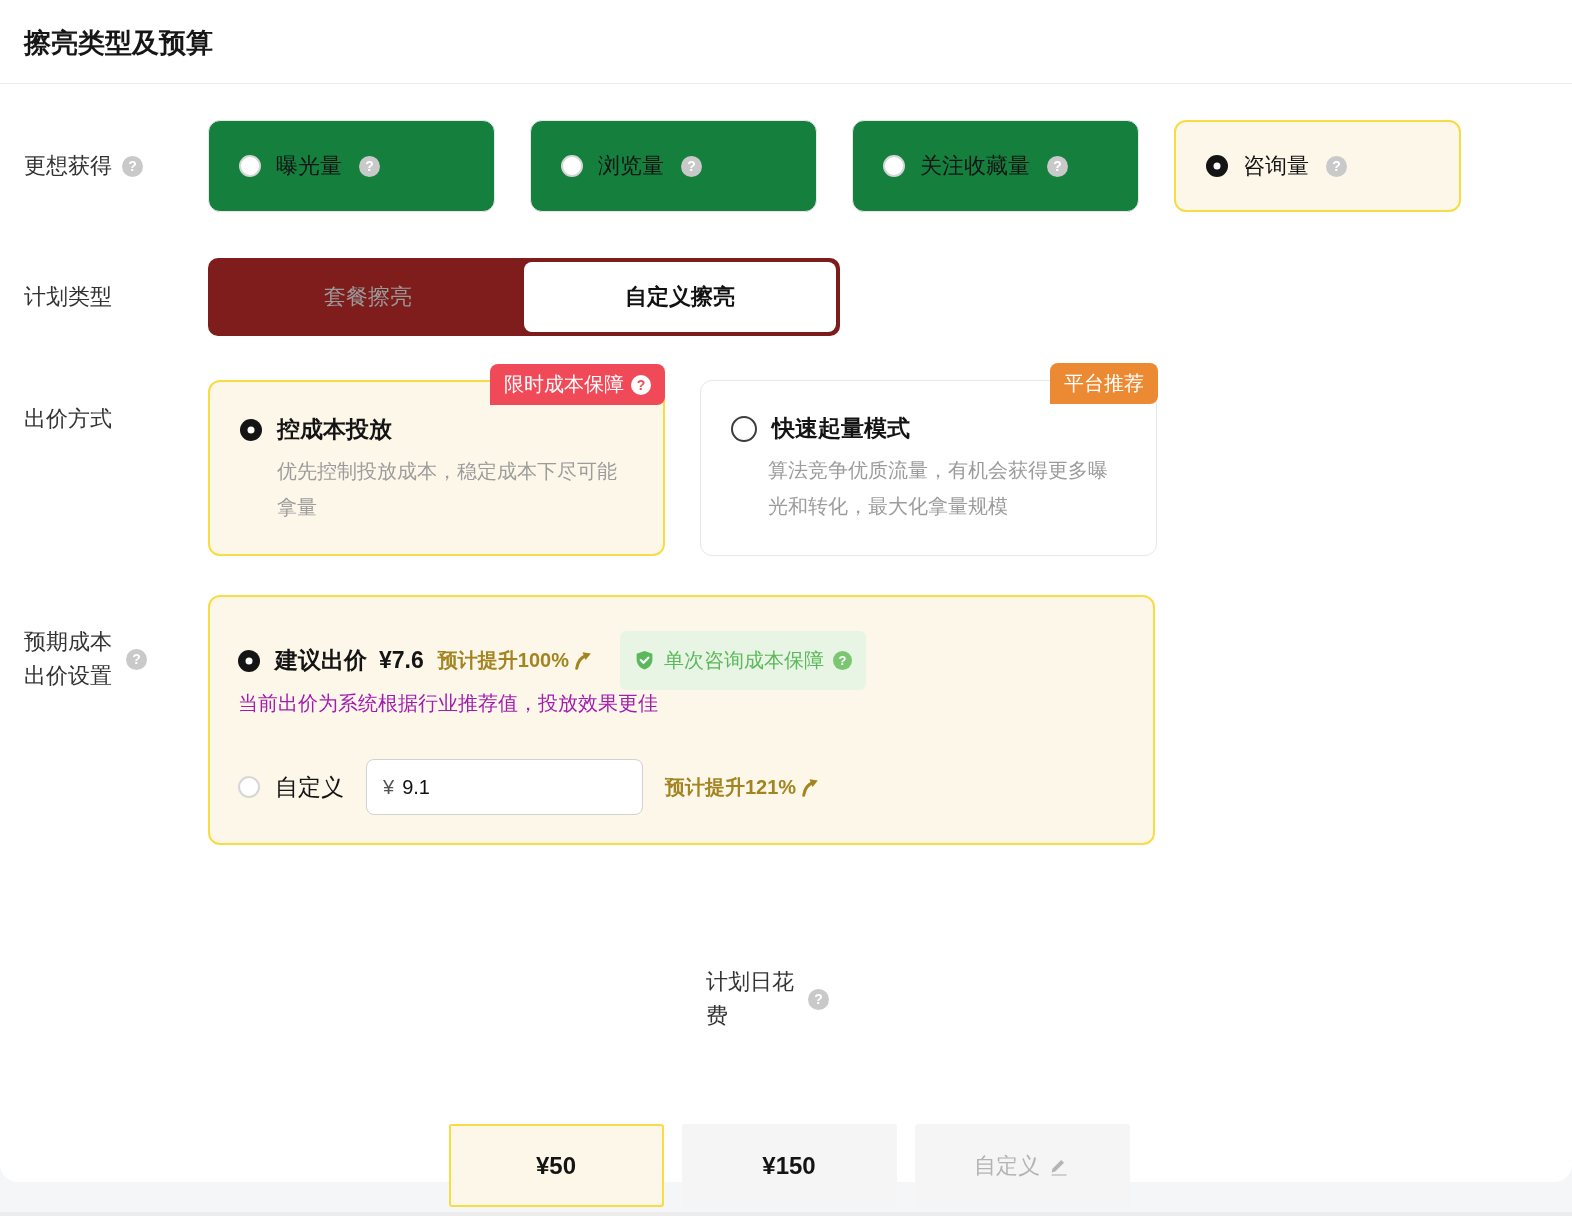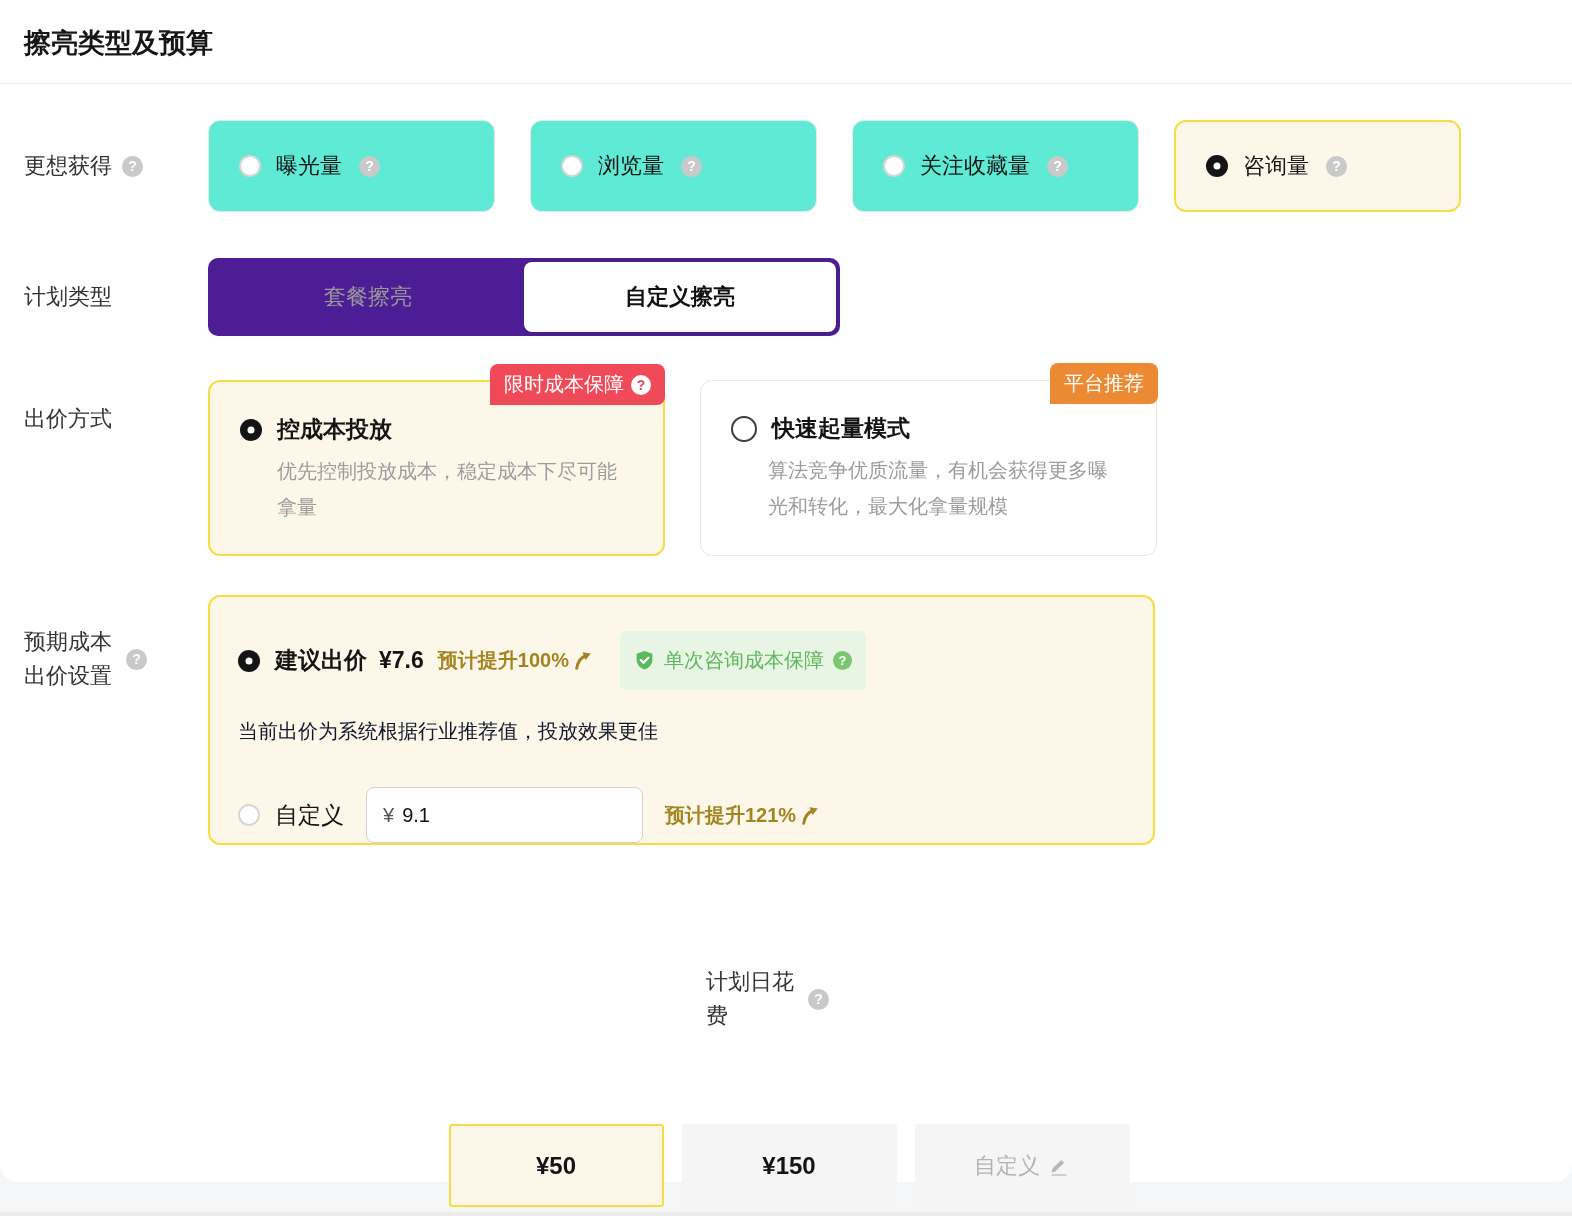--- a/index.html
+++ b/index.html
@@ -44,31 +44,31 @@
     content: ""; position: absolute; left: 50%; top: 50%;
     width: 7px; height: 7px; border-radius: 50%; background: #fff;
     transform: translate(-50%,-50%);
   }
   .radio.big-off { width: 26px; height: 26px; flex: 0 0 26px; border: 2.5px solid #3d3d3d; background:#fff; }
 
   
   .row-goal { margin-top: 36px; }
   .goal-card {
     width: 287px; height: 92px; border: 1px solid #e8e8e8; border-radius: 12px;
-    background: #5eead4; display: flex; align-items: center; gap: 15px;
+    background: #15803d; display: flex; align-items: center; gap: 15px;
     padding-left: 30px; margin-right: 35px; cursor: pointer;
   }
   .goal-card.selected { border: 2px solid #f7dc43; background: #fdf7ea; }
   .goal-label { font-size: 22px; color: #141414; font-weight: 500; }
   .goal-card .help { margin-left: 2px; }
 
   
   .row-plantype { margin-top: 46px; }
   .segmented {
-    width: 632px; height: 78px; background: #4c1d95; border-radius: 10px;
+    width: 632px; height: 78px; background: #7f1d1d; border-radius: 10px;
     display: flex; align-items: center; padding: 4px;
   }
   .seg-tab { flex: 1; text-align: center; font-size: 22px; color: #9a9a9a; cursor: pointer; }
   .seg-tab.active {
     background: #fff; border-radius: 8px; height: 70px; line-height: 70px;
     color: #111; font-weight: 700; box-shadow: 0 1px 5px rgba(0,0,0,0.07);
   }
 
   
   .row-bidmode { margin-top: 44px; align-items: flex-start; }
@@ -109,21 +109,21 @@
   .boost svg { display: block; }
   .green-pill {
     margin-left: 26px; background: #e8f5e4; border-radius: 6px;
     display: flex; align-items: center; gap: 9px; padding: 16px 14px; cursor: pointer;
   }
   .green-pill-text { font-size: 20px; color: #5cb85c; }
   .green-pill .badge-help {
     width: 19px; height: 19px; border-radius: 50%; background: #7cc672; color: #fff;
     font-size: 13px; font-weight: 700; display: inline-flex; align-items: center; justify-content: center;
   }
-  .suggest-desc { margin-top: 28px; font-size: 20px; color: #0f172a; }
+  .suggest-desc { margin-top: 0; font-size: 20px; color: #a21caf; }
   .custom-line { margin-top: 42px; display: flex; align-items: center; }
   .custom-label { font-size: 23px; color: #141414; margin-left: 15px; }
   .bid-input-wrap {
     margin-left: 22px; width: 277px; height: 56px; background: #fff;
     border: 1px solid #d2d2d2; border-radius: 8px;
     display: flex; align-items: center; padding: 0 16px;
   }
   .bid-currency { font-size: 20px; color: #555; margin-right: 8px; }
   .bid-input { border: none; outline: none; font-size: 20px; color: #111; width: 100%; font-family: inherit; background: transparent; }
 

